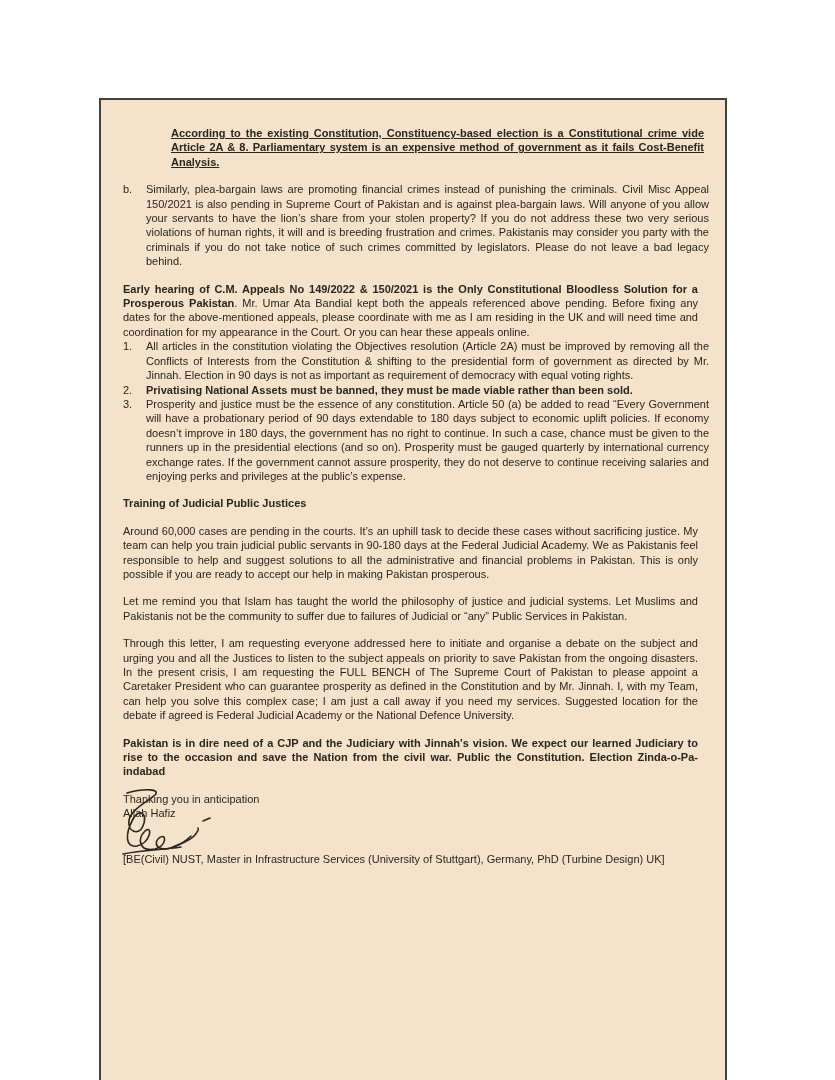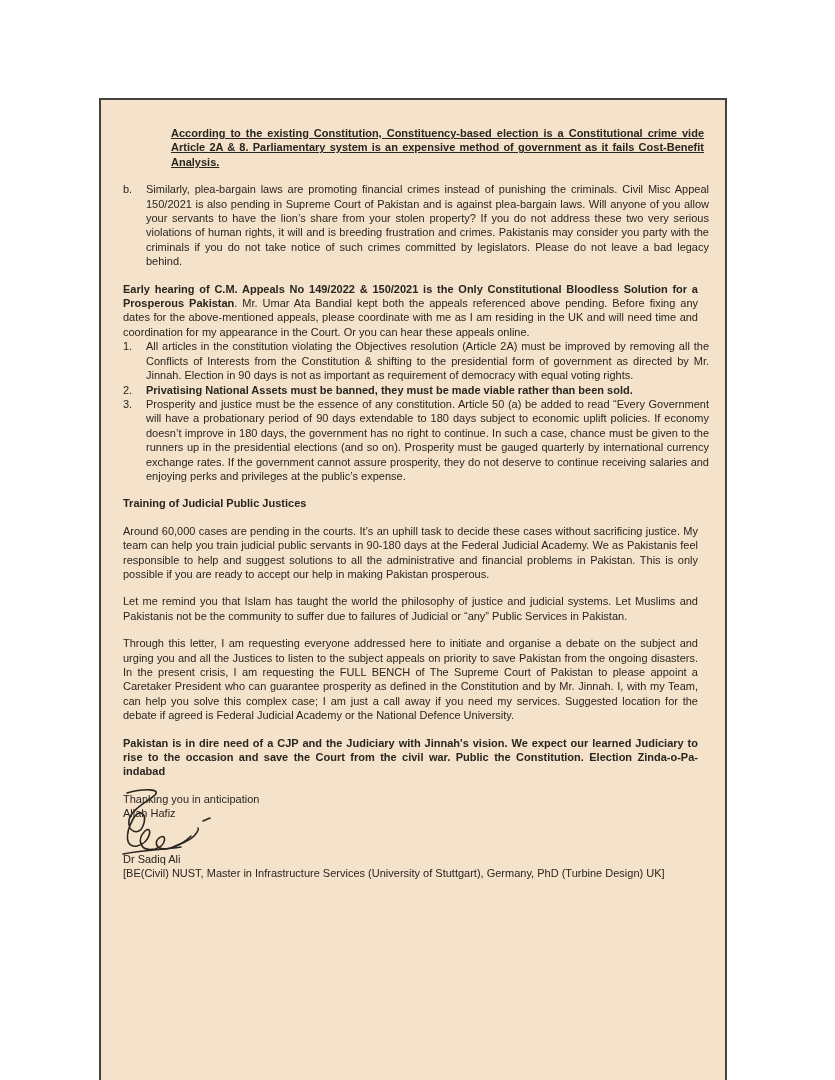--- a/index.html
+++ b/index.html
@@ -109,30 +109,29 @@
 
     <div class="para gap"><span class="boldul">Training of Judicial Public Justices</span></div>
 
     <div class="para gap">Around 60,000 cases are pending in the courts. It’s an uphill task to decide these cases without sacrificing justice. My team can help you train judicial public servants in 90-180 days at the Federal Judicial Academy. We as Pakistanis feel responsible to help and suggest solutions to all the administrative and financial problems in Pakistan. This is only possible if you are ready to accept our help in making Pakistan prosperous.</div>
 
 
     <div class="para gap">Let me remind you that Islam has taught the world the philosophy of justice and judicial systems. Let Muslims and Pakistanis not be the community to suffer due to failures of Judicial or “any” Public Services in Pakistan.</div>
 
     <div class="para gap">Through this letter, I am requesting everyone addressed here to initiate and organise a debate on the subject and urging you and all the Justices to listen to the subject appeals on priority to save Pakistan from the ongoing disasters. In the present crisis, I am requesting the FULL BENCH of The Supreme Court of Pakistan to please appoint a Caretaker President who can guarantee prosperity as defined in the Constitution and by Mr. Jinnah. I, with my Team, can help you solve this complex case; I am just a call away if you need my services. Suggested location for the debate if agreed is Federal Judicial Academy or the National Defence University.</div>
 
-    <div class="para gap bold"><span>Pakistan is in dire need of a CJP and the Judiciary with Jinnah's vision. We expect our learned Judiciary to rise to the occasion and save the Court from the civil war. </span><span class="ul">Public the Constitution</span><span>. Election Zinda-o-Pa-indabad</span></div>
+    <div class="para gap bold"><span>Pakistan is in dire need of a CJP and the Judiciary with Jinnah's vision. We expect our learned Judiciary to rise to the occasion and save the Nation from the civil war. </span><span class="ul">Public the Constitution</span><span>. Election Zinda-o-Pa-indabad</span></div>
 
     <div class="closing">
       <svg class="signature-svg" viewBox="0 0 128 86" xmlns="http://www.w3.org/2000/svg">
         <path d="M12,7 C30,2 46,3 40,9 C30,17 16,24 14,34 C12,46 24,50 28,40 C33,27 24,22 18,33 C10,48 10,62 22,60 C36,57 38,38 30,45 C22,53 24,66 40,63 C52,60 52,46 44,52 C38,57 42,66 56,62 C66,59 72,54 76,50"></path>
         <path d="M56,62 C66,57 74,56 80,49 C83,45 84,43 83,42"></path>
         <path d="M88,35 l7,-3"></path>
         <path d="M8,68 C28,64 46,64 66,61"></path>
       </svg>
       <div class="line">Thanking you in anticipation</div>
       <div class="line">Allah Hafiz</div>
       <div class="sig-space"></div>
-      <div class="line">Dr Sadiq Ali</div>
       <div class="line">[BE(Civil) NUST, Master in Infrastructure Services (University of Stuttgart), Germany, PhD (Turbine Design) UK]</div>
     </div>
 
   </div>
 </div>
 
 </body></html>

